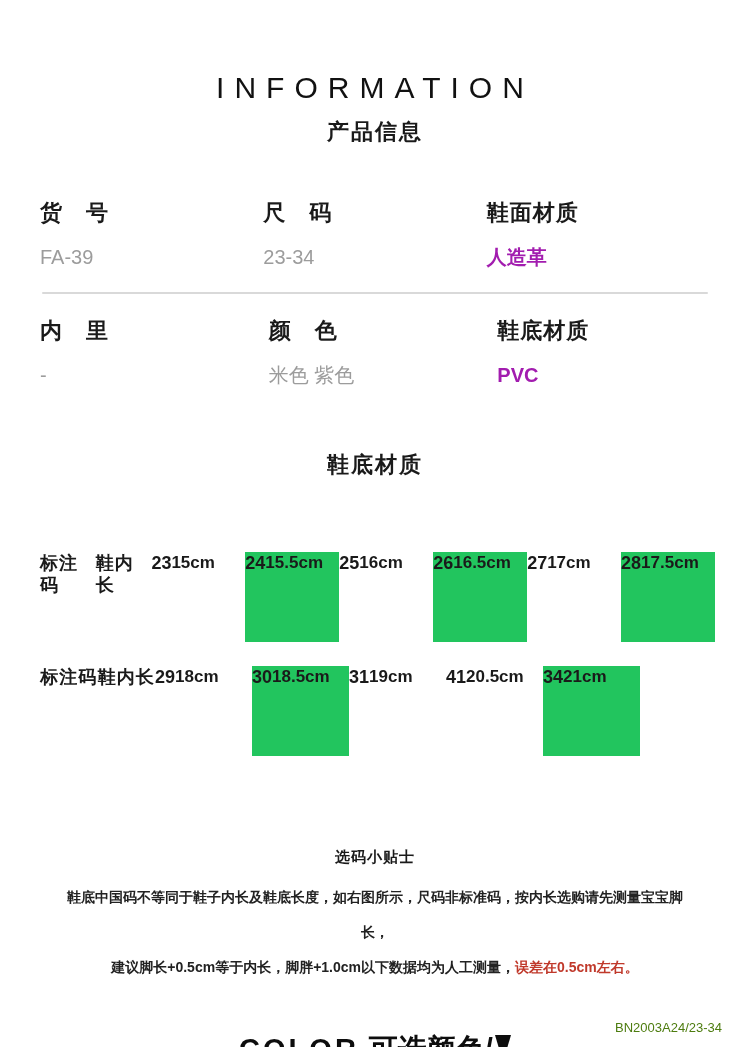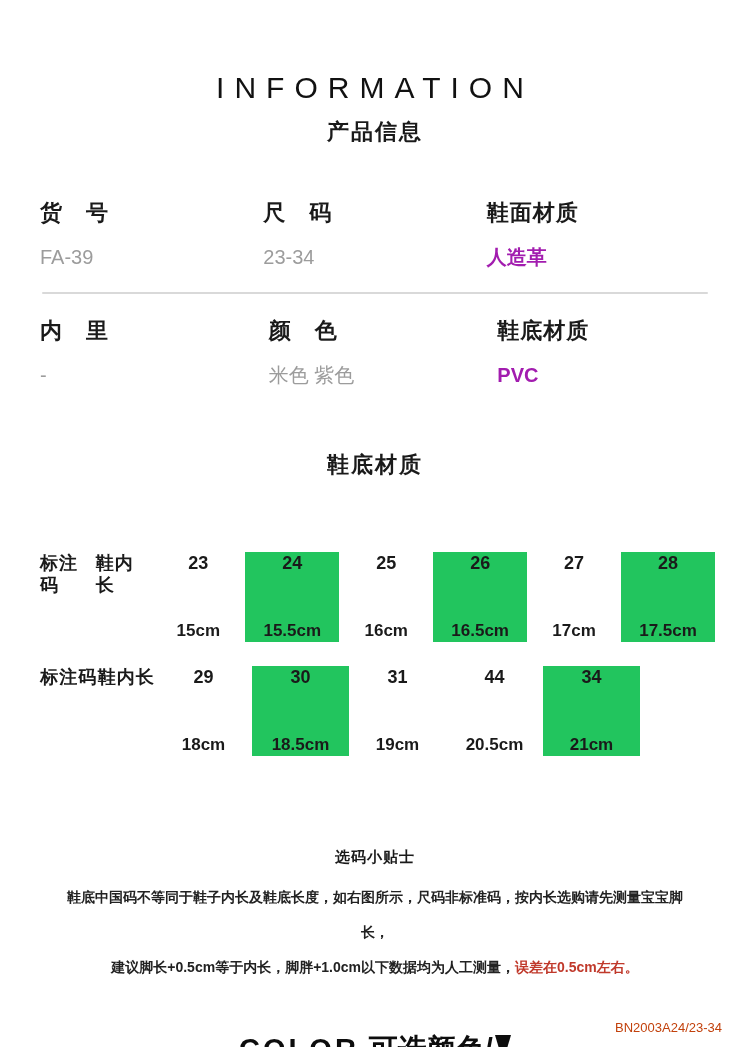--- a/index.html
+++ b/index.html
@@ -79,22 +79,21 @@
     box-sizing:border-box;
   }
   .size-label{
     font-size:18px;line-height:22px;
     font-weight:700;
     letter-spacing:1px;
   }
   .size-col{
     width:97px;
     display:flex;
-    flex-direction:column;
-    justify-content:space-between;
+    justify-content:flex-start;
     text-align:center;
   }
   .size-col.hl{background:#22c55e;}
   .size-num{font-size:18px;line-height:22px;font-weight:600;}
   .size-len{font-size:17px;line-height:22px;font-weight:600;}
   
   .tips-title{
     margin-top:90px;
     text-align:center;
     font-size:15px;line-height:22px;
@@ -126,21 +125,21 @@
     border-right:8px solid transparent;
     border-top:27px solid #0d0d0d;
     margin-left:2px;
     vertical-align:-3px;
   }
   
   .footer-code{
     position:absolute;
     right:28px;bottom:12px;
     font-size:13px;
-    color:#c2410c;
+    color:#4d7c0f;
     font-weight:500;
     margin-top:34px;
   }
 </style>
 </head>
 <body>
 
 <div class="page">
 
   <div class="title-en">INFORMATION</div>
@@ -224,21 +223,21 @@
       </div>
       <div class="size-col hl">
         <div class="size-num">30</div>
         <div class="size-len">18.5cm</div>
       </div>
       <div class="size-col">
         <div class="size-num">31</div>
         <div class="size-len">19cm</div>
       </div>
       <div class="size-col">
-        <div class="size-num">44</div>
+        <div class="size-num">41</div>
         <div class="size-len">20.5cm</div>
       </div>
       <div class="size-col hl">
         <div class="size-num">34</div>
         <div class="size-len">21cm</div>
       </div>
     </div>
 
   </div>
 

